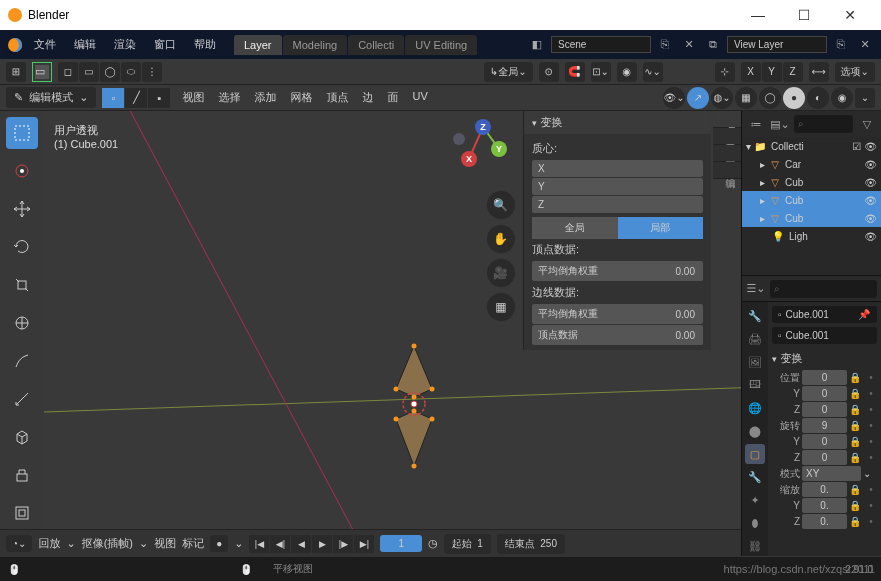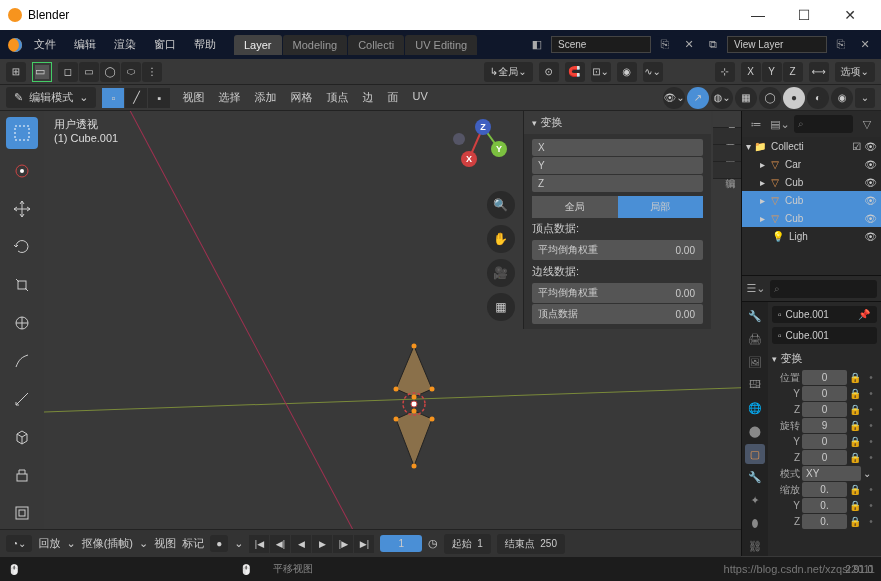--- a/index.html
+++ b/index.html
@@ -32,21 +32,21 @@
 .menu3 { display:flex; gap:2px; }
 .menu3 span { padding:3px 6px; font-size:11px; }
 .right-icons { margin-left:auto; display:flex; gap:2px; align-items:center; }
 .circ-btn { width:22px; height:22px; border-radius:50%; background:#2a2a2a; display:flex; align-items:center; justify-content:center; font-size:10px; }
 .circ-btn.blue { background:#4a8fd6; }
 .main { display:flex; height:445px; }
 .toolbar { width:44px; background:#383838; display:flex; flex-direction:column; align-items:center; padding-top:6px; gap:6px; }
 .tool { width:32px; height:32px; border-radius:4px; display:flex; align-items:center; justify-content:center; cursor:pointer; color:#ccc; }
 .tool.active { background:#4a8fd6; }
 .viewport { flex:1; background:#393939; position:relative; overflow:hidden; }
-.info-ov { position:absolute; top:6px; left:10px; font-size:11px; color:#ddd; }
+.info-ov { position:absolute; top:12px; left:10px; font-size:11px; color:#ddd; }
 .info-ov div:first-child { font-weight:500; }
 .axis-line { position:absolute; }
 .axis-x { width:1000px; height:1px; background:#7a8a3a; top:290px; left:-200px; transform:rotate(-2deg); }
 .axis-diag { width:1000px; height:1px; background:#a03050; top:100px; left:-100px; transform:rotate(62deg); transform-origin:240px 0; }
 .gizmo { position:absolute; top:8px; right:230px; width:50px; height:50px; }
 .gizmo .ball { position:absolute; width:16px; height:16px; border-radius:50%; display:flex; align-items:center; justify-content:center; font-size:9px; font-weight:bold; color:#fff; }
 .gizmo .bx { background:#d04040; left:0; top:32px; }
 .gizmo .by { background:#7cc040; left:30px; top:22px; }
 .gizmo .bz { background:#4060c0; left:14px; top:0; }
 .gizmo .bdim { background:#556; width:12px; height:12px; left:-8px; top:14px; }
@@ -311,20 +311,21 @@
         <circle cx="30" cy="70" r="2.5" fill="#f7941e"></circle>
         <circle cx="30" cy="125" r="2.5" fill="#f7941e"></circle>
       </svg>
     </div>
 
     <div class="npanel">
       <div class="nhdr">
           <span>变换</span>
         </div>
       <div class="sec">
+        <div class="lbl">质心:</div>
         <div class="row">
             <span class="k">X</span>
           </div>
         <div class="row">
             <span class="k">Y</span>
           </div>
         <div class="row">
             <span class="k">Z</span>
           </div>
         <div class="btns">

